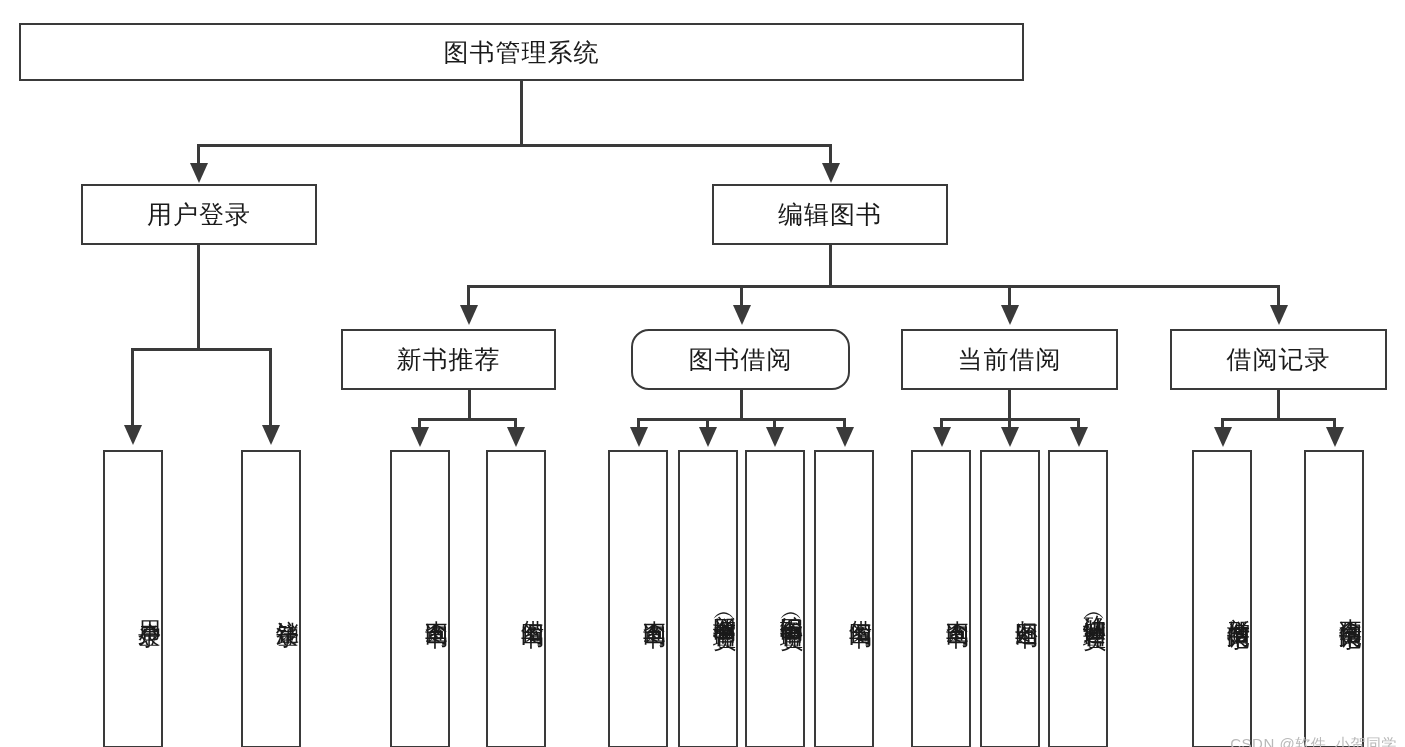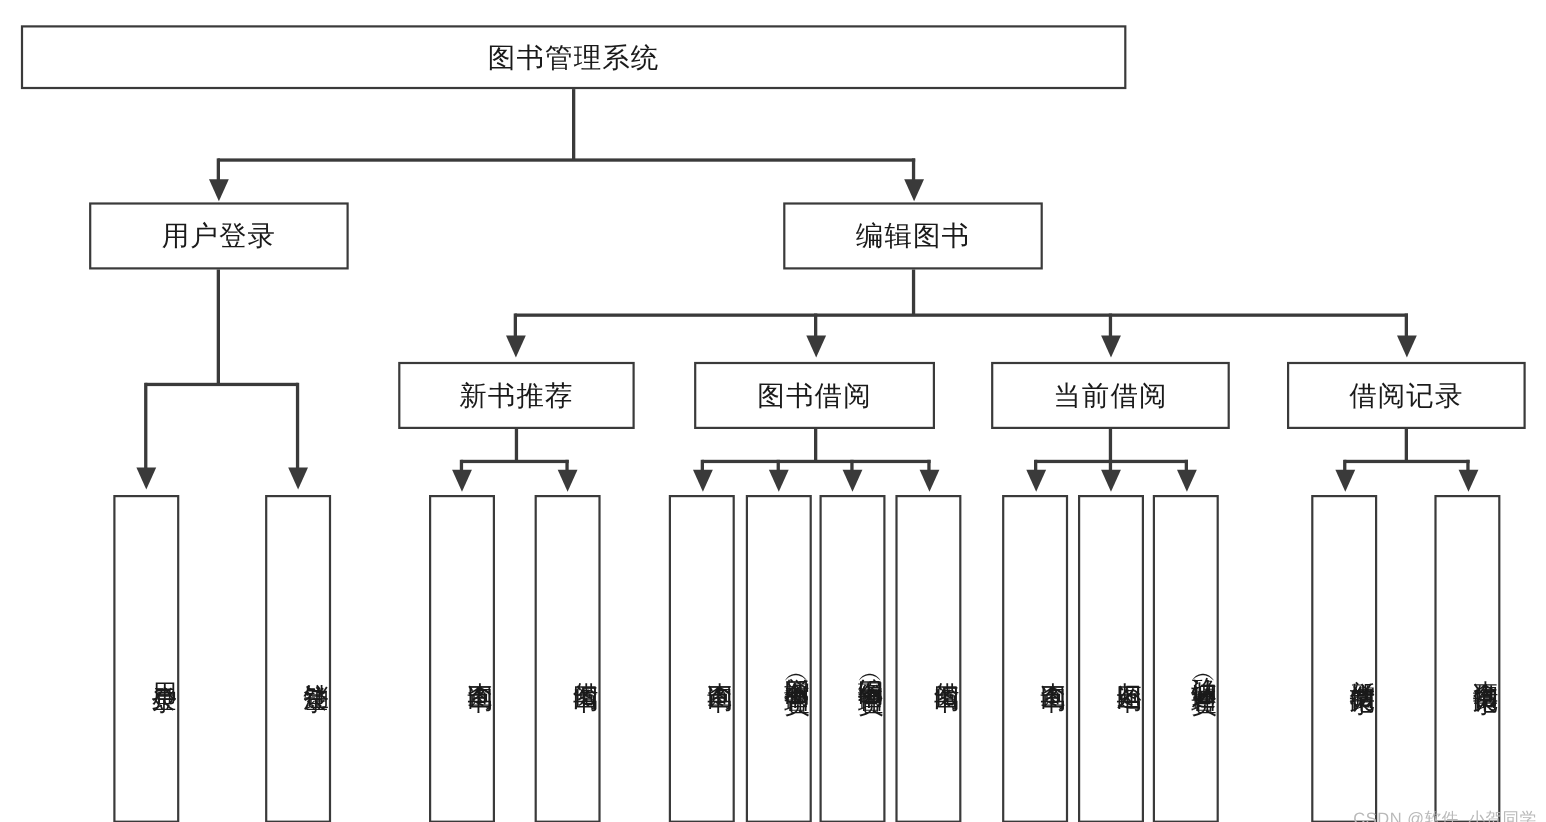--- a/index.html
+++ b/index.html
@@ -105,24 +105,24 @@
   <div class="conn hline" style="left:468px; top:272px; width:812px; height:3px;"></div>
   <div class="conn vline" style="left:467px; top:272px; width:3px; height:25px;"></div>
   <div class="arrow" style="left:460px; top:292px;"></div>
   <div class="conn vline" style="left:740px; top:272px; width:3px; height:25px;"></div>
   <div class="arrow" style="left:733px; top:292px;"></div>
   <div class="conn vline" style="left:1008px; top:272px; width:3px; height:25px;"></div>
   <div class="arrow" style="left:1001px; top:292px;"></div>
   <div class="conn vline" style="left:1277px; top:272px; width:3px; height:25px;"></div>
   <div class="arrow" style="left:1270px; top:292px;"></div>
 
-  <div class="node node-h" style="left:362px; top:316px; width:215px; height:61px;">
+  <div class="node node-h" style="left:341px; top:316px; width:215px; height:61px;">
     <span>新书推荐</span>
   </div>
-  <div class="node node-h" style="left:631px; top:316px; width:219px; height:61px;">
+  <div class="node node-h" style="left:631px; top:316px; width:219px; height:61px;border-radius:18px;">
     <span>图书借阅</span>
   </div>
   <div class="node node-h" style="left:1170px; top:316px; width:217px; height:61px;">
     <span>借阅记录</span>
   </div>
   <div class="node node-h" style="left:901px; top:316px; width:217px; height:61px;">
     <span>当前借阅</span>
   </div>
 
   <div class="conn vline" style="left:468px; top:377px; width:3px; height:30px;"></div>

